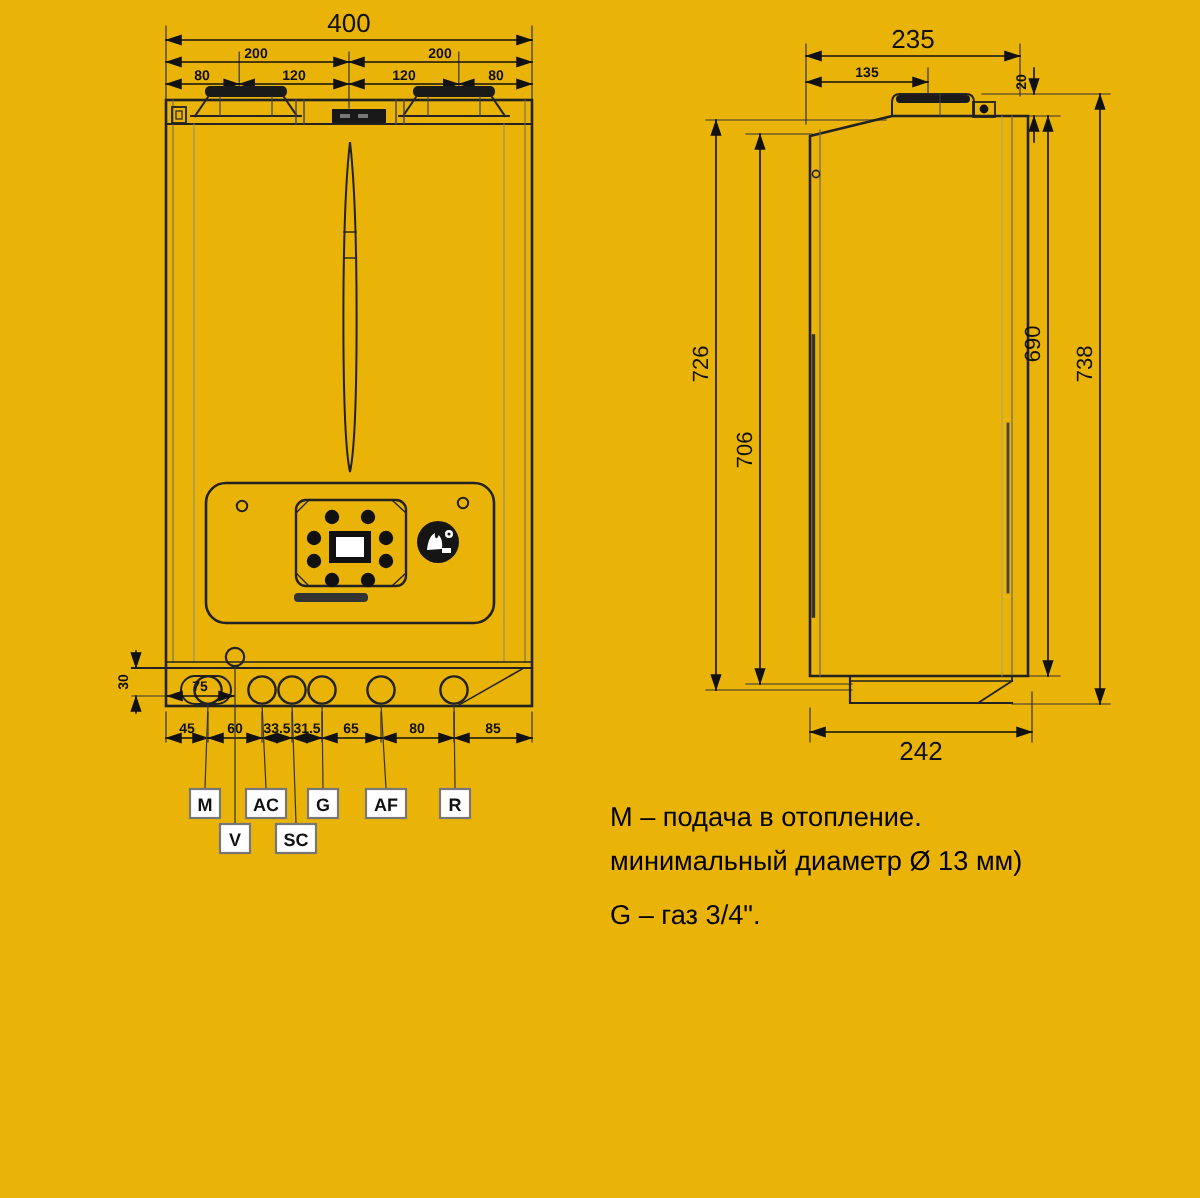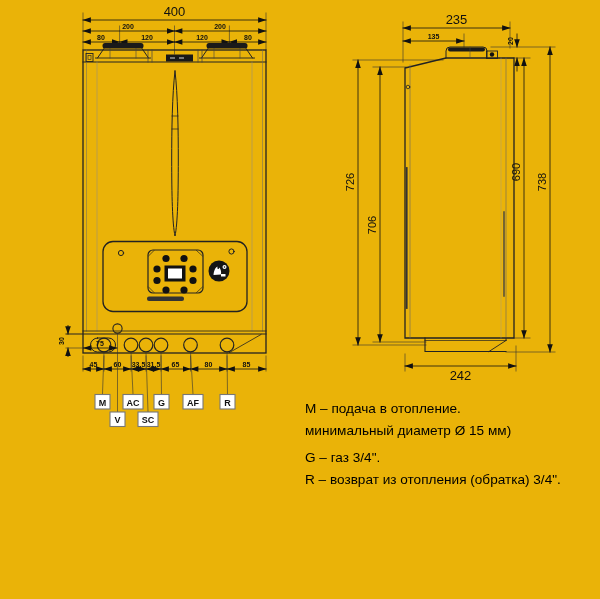--- a/index.html
+++ b/index.html
@@ -287,18 +287,17 @@
 
     <g>
       <line x1="405" y1="366" x2="516" y2="366" stroke="#111" stroke-width="0.8" marker-start="url(#arr)" marker-end="url(#arr)"></line>
       <text class="dt-lg" x="460.5" y="380" text-anchor="middle">242</text>
     </g>
   </g>
 </svg>
 
 <div class="legend">
   <div class="legend-line">M – подача в отопление.</div>
-  <div class="legend-line">минимальный диаметр Ø 15 мм)</div>
+  <div class="legend-line">минимальный диаметр Ø 13 мм)</div>
   <div class="legend-line gap2">G – газ 3/4".</div>
-  <div class="legend-line">R – возврат из отопления (обратка) 3/4".</div>
 </div>
 
 </div>
 
 </body></html>

